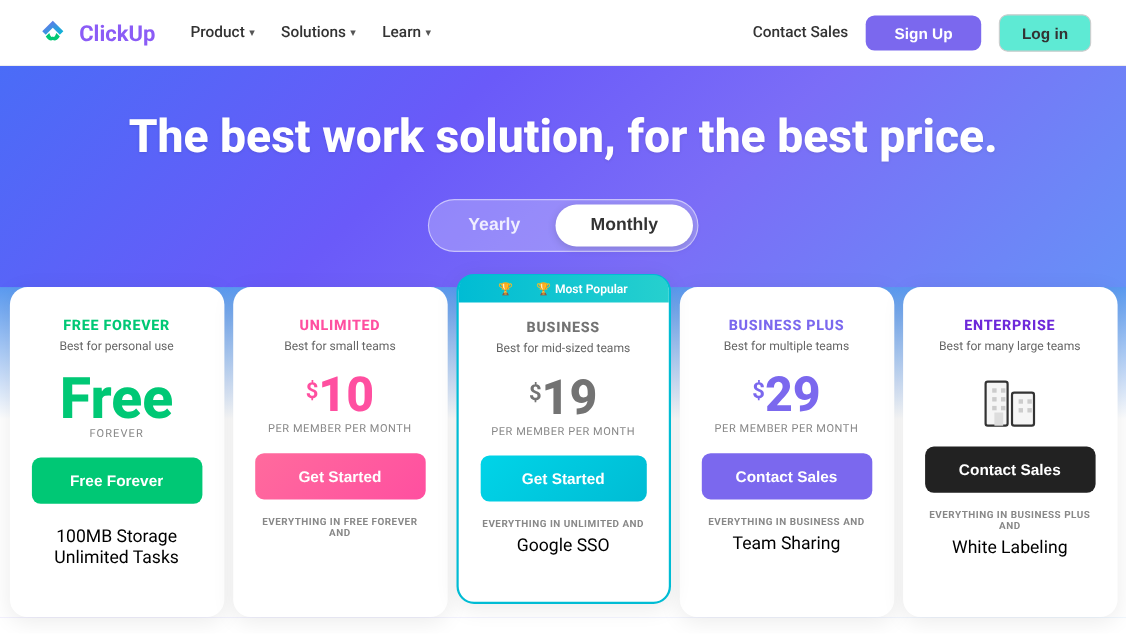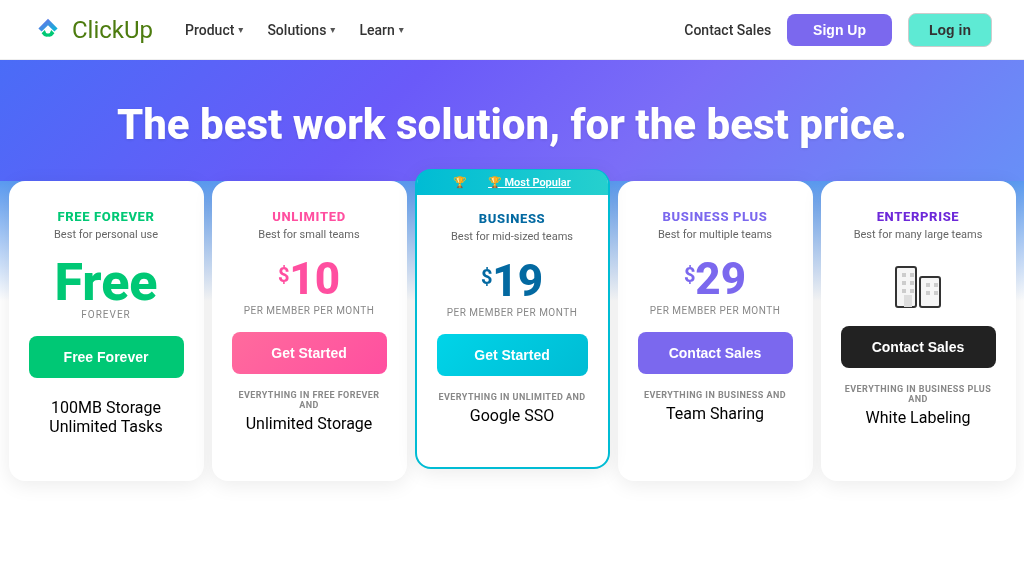--- a/index.html
+++ b/index.html
@@ -20,23 +20,23 @@
       display: flex;
       align-items: center;
       gap: 8px;
       margin-right: 32px;
     }
     .logo-icon {
       width: 32px;
       height: 32px;
     }
     .logo-text {
-      font-size: 24px;
-      font-weight: 400;
-      color: #4d7c0f;
+      font-size: 20px;
+      font-weight: 700;
+      color: #8b5cf6;
     }
     .nav {
       display: flex;
       align-items: center;
       gap: 24px;
       flex: 1;
     }
     .nav-item {
       display: flex;
       align-items: center;
@@ -238,21 +238,21 @@
       color: #888;
       text-align: center;
       letter-spacing: 0.05em;
       margin-bottom: 4px;
       text-transform: uppercase;
     }
 
     
     .color-green { color: #00c875; }
     .color-pink { color: #ff4fa0; }
-    .color-cyan { color: #0369a1; }
+    .color-cyan { color: #737373; }
     .color-purple { color: #7b68ee; }
     .color-dark { color: #6d28d9; }
 
     
     .enterprise-icon {
       text-align: center;
       font-size: 40px;
       margin-bottom: 4px;
       color: #333;
     }
@@ -290,20 +290,24 @@
   </nav>
   <div class="header-right">
     <span class="contact-sales-link">Contact Sales</span>
     <button class="btn-signup">Sign Up</button>
     <button class="btn-login">Log in</button>
   </div>
 </div>
 
 <div class="hero">
   <h1>The best work solution, for the best price.</h1>
+  <div class="toggle-container">
+    <button class="toggle-btn">Yearly</button>
+    <button class="toggle-btn active">Monthly</button>
+  </div>
 
   
   <div class="pricing-section">
     <div class="cards-wrapper">
 
       <div class="card">
         <div class="plan-name color-green">FREE FOREVER</div>
         <div class="plan-desc">Best for personal use</div>
         <div class="price-free color-green">Free</div>
         <div class="forever-label">FOREVER</div>
@@ -319,28 +323,27 @@
         <div class="plan-name color-pink">UNLIMITED</div>
         <div class="plan-desc">Best for small teams</div>
         <div class="price-row">
           <span class="price-dollar color-pink">$</span>
           <span class="price-amount color-pink">10</span>
         </div>
         <div class="price-period">PER MEMBER PER MONTH</div>
         <button class="cta-btn btn-unlimited">Get Started</button>
         <div class="feature-list">
           <div class="feature-header">EVERYTHING IN FREE FOREVER AND</div>
-          <div>Unlimited Storage</div>
         </div>
       </div>
 
       <div class="card featured">
         <div class="most-popular-badge">
           <span>🏆</span>
-          <span style="margin-left:17px;text-decoration:underline;">🏆 Most Popular</span>
+          <span style="margin-left:17px;">🏆 Most Popular</span>
         </div>
         <div class="plan-name color-cyan">BUSINESS</div>
         <div class="plan-desc">Best for mid-sized teams</div>
         <div class="price-row">
           <span class="price-dollar color-cyan">$</span>
           <span class="price-amount color-cyan">19</span>
         </div>
         <div class="price-period">PER MEMBER PER MONTH</div>
         <button class="cta-btn btn-business">Get Started</button>
         <div class="feature-list">

